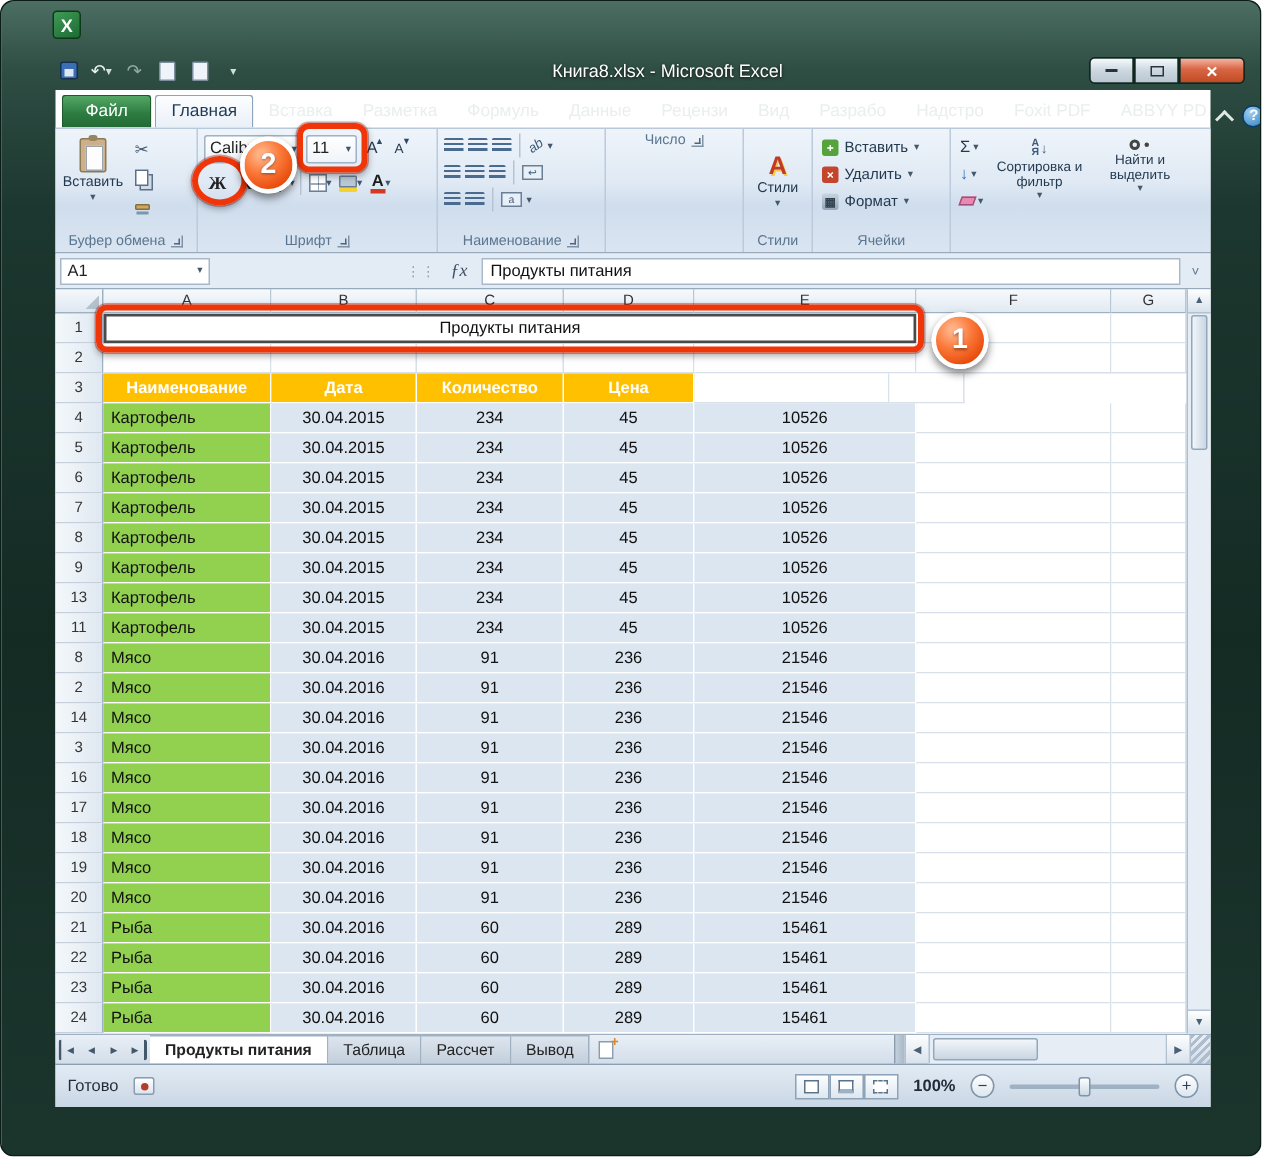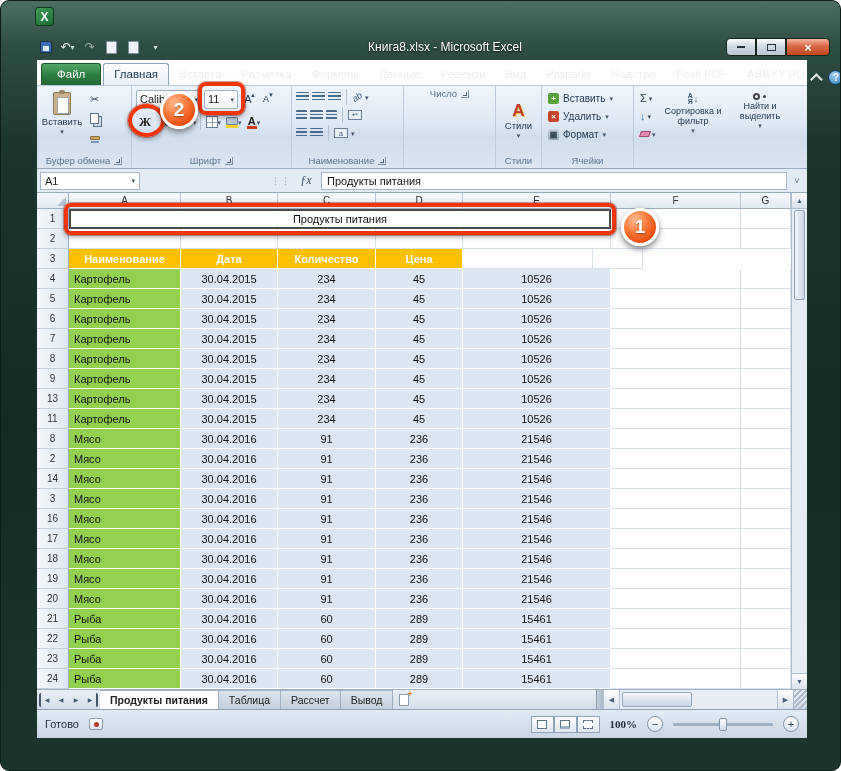--- a/index.html
+++ b/index.html
@@ -200,21 +200,21 @@
   .status-bar { height:29px; background:linear-gradient(#e2ebf4,#c9d6e4); border-top:1px solid #8ba0b5; display:flex; align-items:center;
     padding:0 8px; gap:10px; font-size:11px; color:#1f2c38; }
   .macro { width:14px; height:12px; border:1px solid #8a9cae; background:linear-gradient(#fff,#dbe4ee); border-radius:2px; position:relative; }
   .macro::after { content:""; position:absolute; left:4px; top:3px; width:5px; height:5px; border-radius:50%; background:#b43c28; }
   .sspace { flex:1; }
   .viewgrp { display:flex; }
   .viewbtn { width:23px; height:17px; border:1px solid #8fa3b8; background:linear-gradient(#fdfeff,#dde7f0); display:flex; align-items:center; justify-content:center; }
   .vb-in { width:10px; height:9px; border:1px solid #5b7388; background:#fff; }
   .vb-in.pg { border-bottom:3px solid #9db2c6; }
   .vb-in.br { border-style:dashed; }
-  .zoomlbl { font-weight:bold;font-family:Liberation Serif, serif; }
+  .zoomlbl { font-weight:bold; }
   .zbtn { width:16px; height:16px; border-radius:9px; border:1px solid #7e94a9; background:linear-gradient(#fff,#dce6ef);
     display:flex; align-items:center; justify-content:center; font-size:11px; color:#2d4050; line-height:1; }
   .ztrack { width:100px; height:3px; background:#9fb2c4; border-radius:2px; position:relative; }
   .zthumb { position:absolute; left:46px; top:-5px; width:8px; height:13px; background:linear-gradient(#fdfefe,#ccd9e5); border:1px solid #7e94a9; border-radius:2px; }
 
   
   .annot { position:absolute; z-index:60; pointer-events:none; }
   .ared { border:4px solid #f03608; box-shadow:0 0 0 1px rgba(130,10,0,.35), 0 2px 5px rgba(0,0,0,.35); }
   .abox1 { left:63px; top:202px; width:552px; height:32px; border-radius:7px; }
   .arect2 { left:197px; top:81px; width:47px; height:33px; border-radius:8px; }

